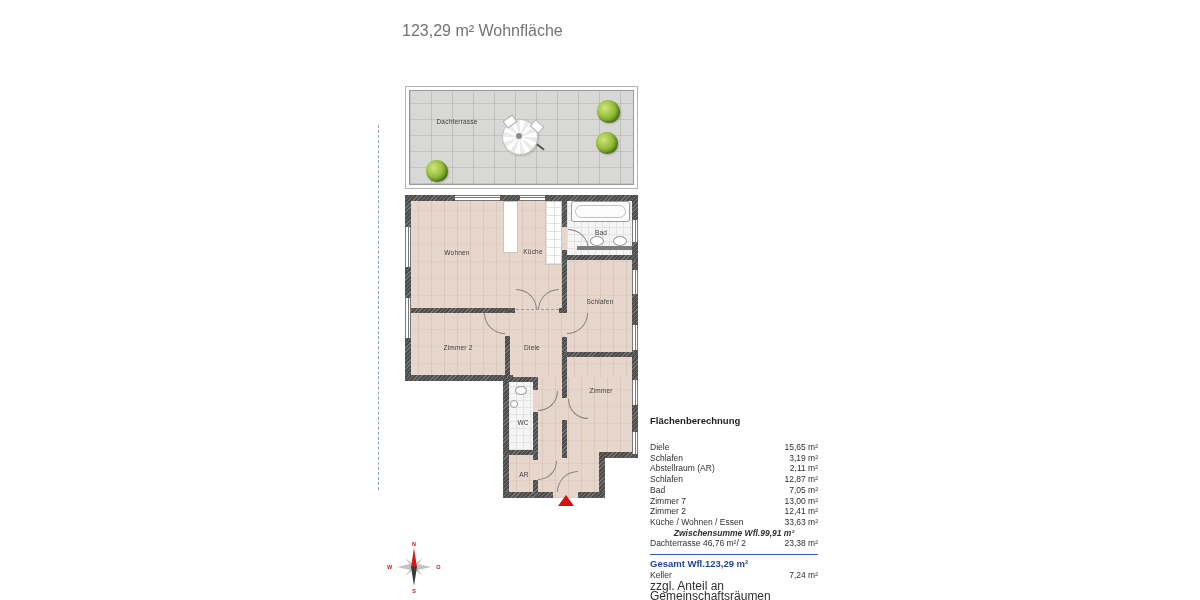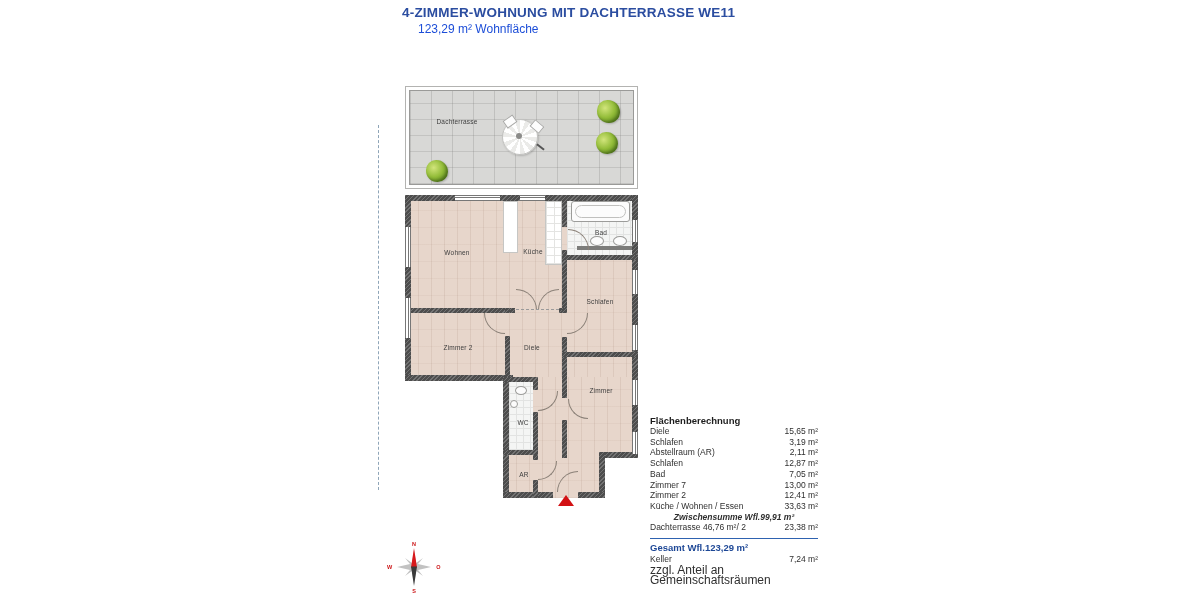--- a/index.html
+++ b/index.html
@@ -2,21 +2,21 @@
 <html><head>
 <meta charset="utf-8">
 <style>
   html,body{margin:0;padding:0;background:#fff;}
   .page{position:relative;width:1200px;height:600px;background:#fff;overflow:hidden;
         font-family:"Liberation Sans",sans-serif;}
   .abs{position:absolute;}
 
   
   .title{left:402px;top:5px;font-size:13.5px;font-weight:bold;color:#2b4da0;letter-spacing:.2px;}
-  .subtitle{left:402px;top:22px;font-size:12px;font-weight:500;color:#1d4ed8;margin-left:16px;}
+  .subtitle{left:402px;top:22px;font-size:16px;font-weight:500;color:#737373;}
 
   
   .dimline{left:378px;top:125px;height:365px;width:0;border-left:1px dashed #8fa5b8;}
 
   
   .terrace{left:405px;top:86px;width:233px;height:103px;background:#fff;border:1px solid #b3b3b1;padding:3px;box-sizing:border-box;}
   .terrace-floor{width:100%;height:100%;border:1px solid #9a9a98;box-sizing:border-box;
      background-color:#d8d8d6;
      background-image:
        repeating-linear-gradient(90deg, rgba(120,120,118,.25) 0 1px, transparent 1px 21px),
@@ -68,34 +68,33 @@
   .sinkbar{background:#7c7c7a;}
 
   
   .rlabel{transform:translate(-50%,-50%);font-size:6.5px;color:#3d3d3d;letter-spacing:.2px;white-space:nowrap;}
 
   
   .entrance-tri{width:0;height:0;border-left:8px solid transparent;border-right:8px solid transparent;border-bottom:11px solid #d21114;}
 
   
   .areatable{left:650px;top:415px;width:168px;color:#2f2f2f;}
-  .at-head{font-size:9.5px;font-weight:bold;color:#1d1d1d;}
+  .at-head{font-size:9.5px;font-weight:bold;color:#1d1d1d;margin-bottom:16px;}
   .at-row{display:flex;justify-content:space-between;font-size:8.5px;line-height:10.7px;}
   .at-row.em{font-weight:bold;font-style:italic;justify-content:center;}
   .at-div{border-top:1.5px solid #2e62b0;margin-top:5px;}
   .at-total{display:flex;font-size:9.5px;line-height:12px;font-weight:bold;color:#1d4796;padding-top:3px;}
   .at-keller{display:flex;justify-content:space-between;font-size:8.5px;line-height:10.5px;}
   .at-foot{font-size:12px;line-height:10.5px;}
 </style>
 </head>
 <body>
 
 <div class="page">
 
-  <div class="abs title">4-ZIMMER-WOHNUNG MIT DACHTERRASSE WE11</div>
   <div class="abs subtitle">123,29 m² Wohnfläche</div>
 
   <div class="abs dimline"></div>
 
   <div class="abs terrace">
     <div class="terrace-floor"></div>
   </div>
   <div class="abs rlabel" style="left:457px;top:121px;">Dachterrasse</div>
   <div class="abs tree" style="left:597px;top:100px;width:23px;height:23px;"></div>
   <div class="abs tree" style="left:596px;top:132px;width:22px;height:22px;"></div>

